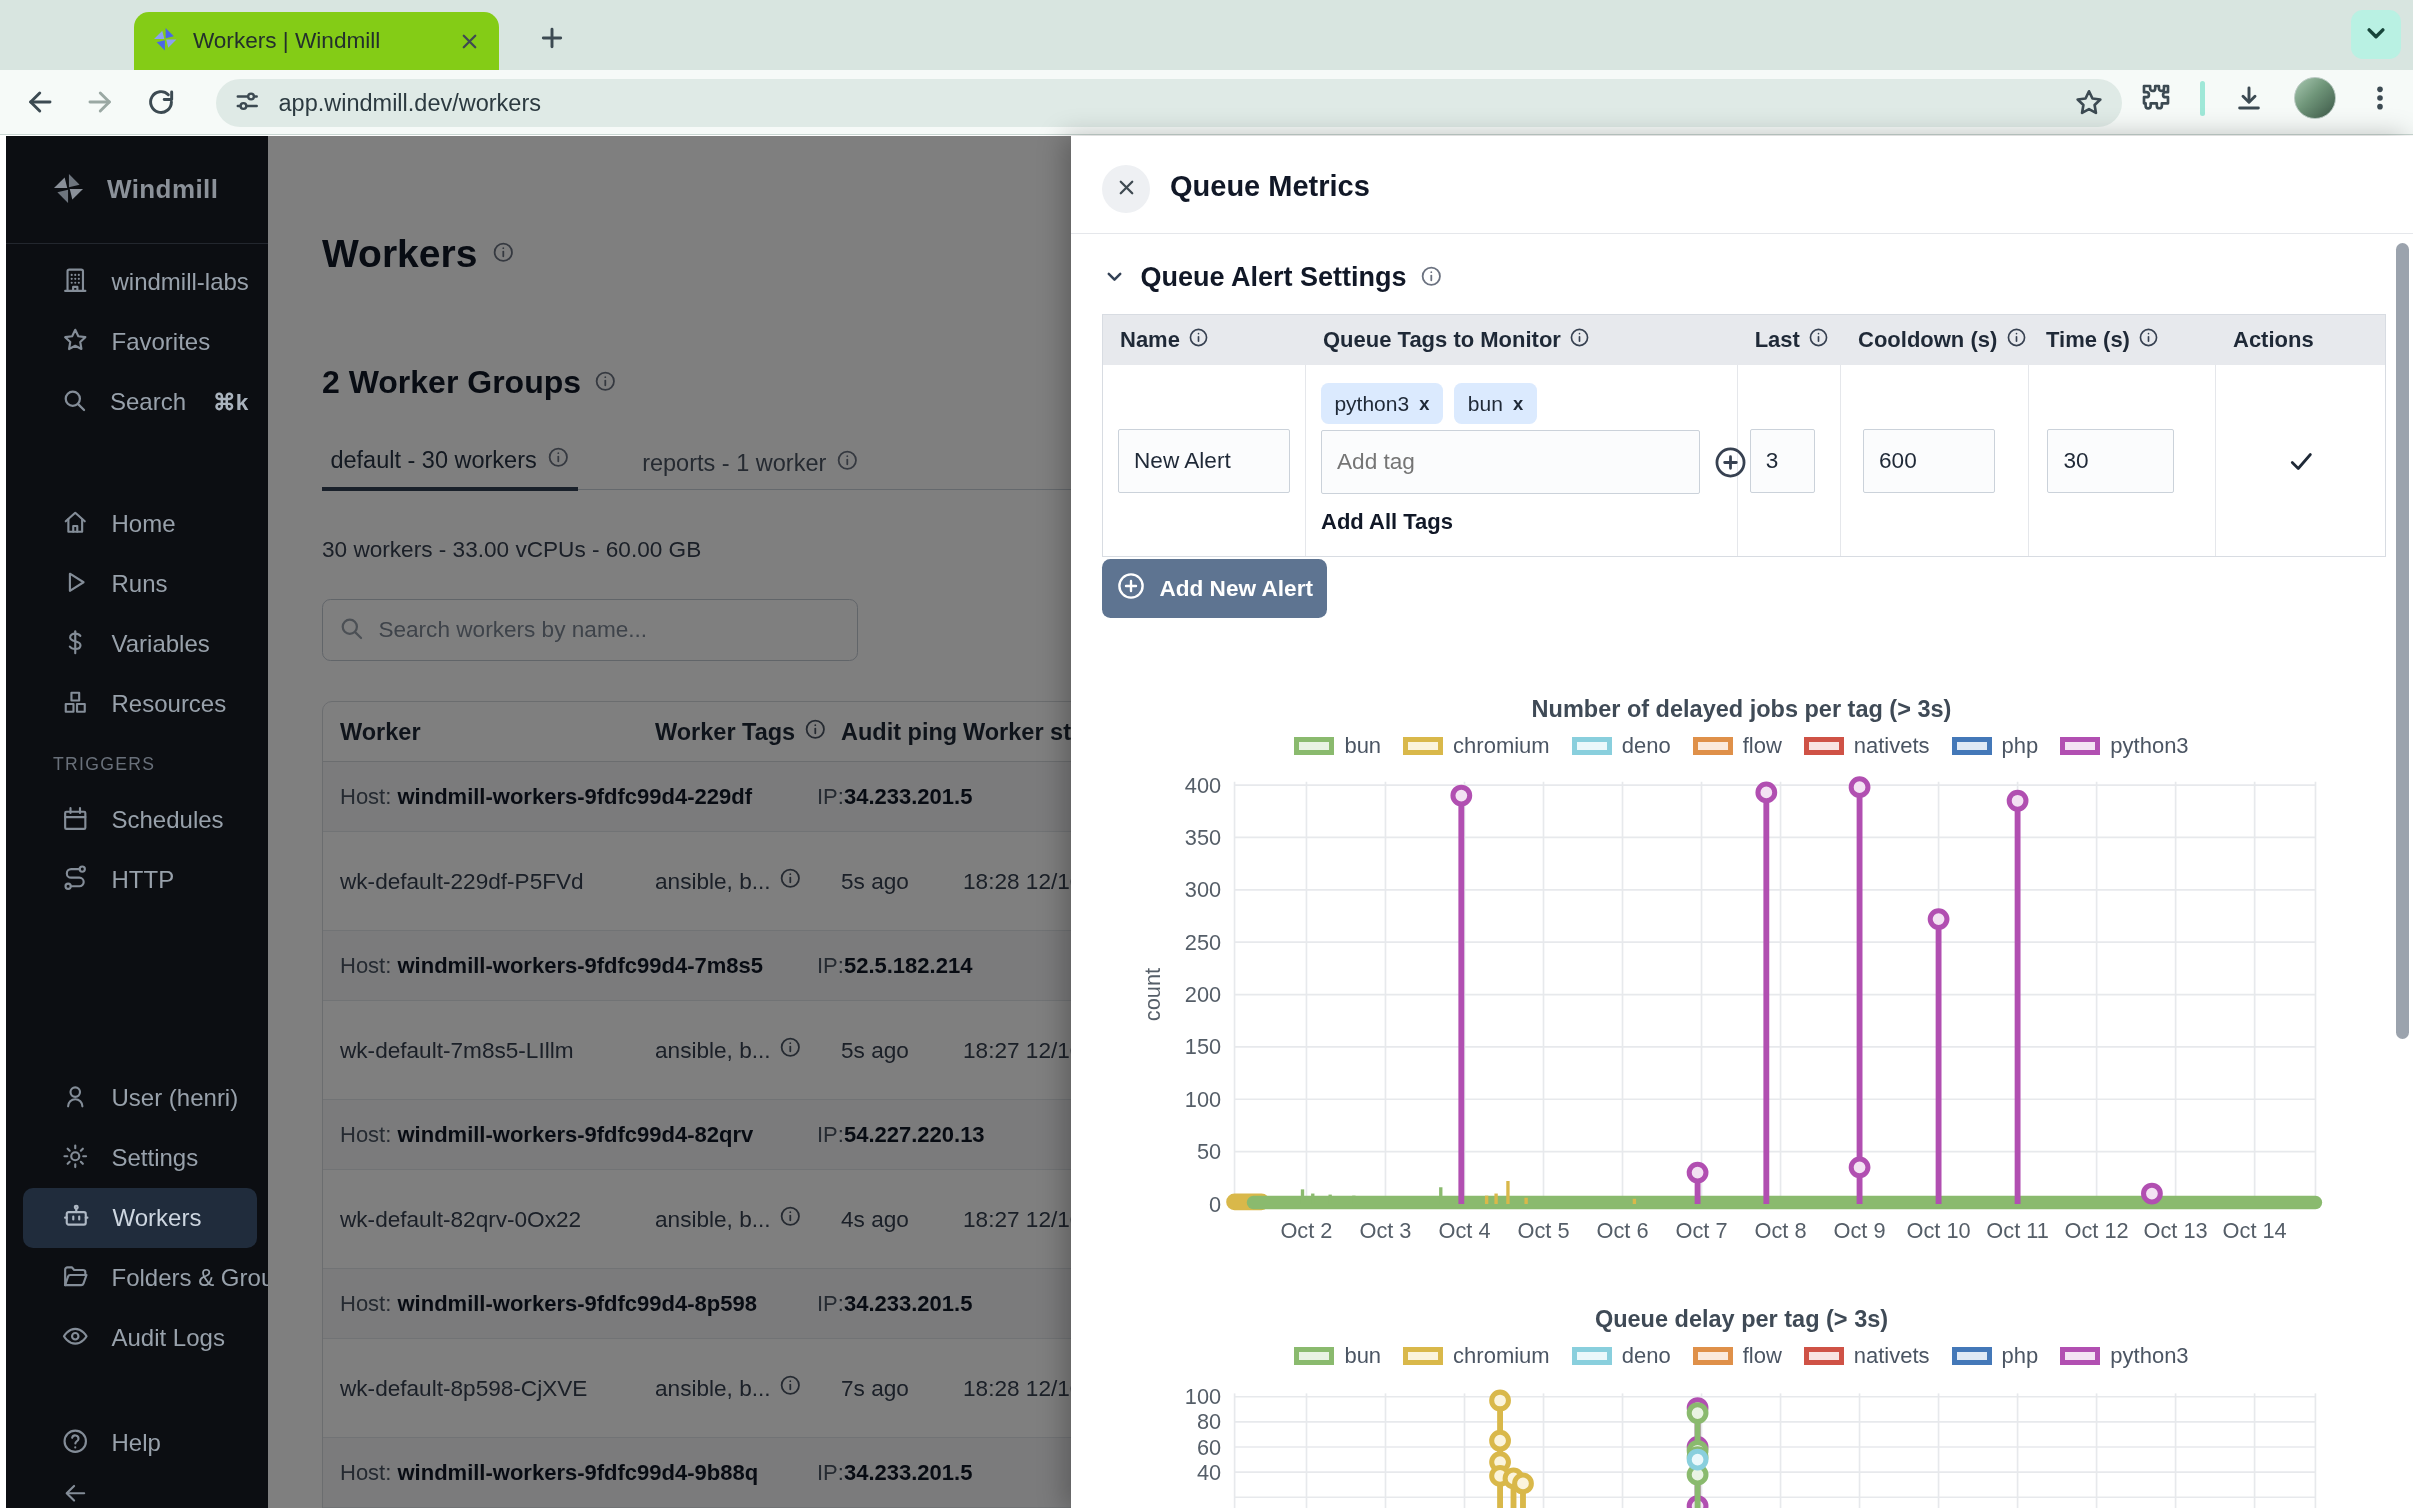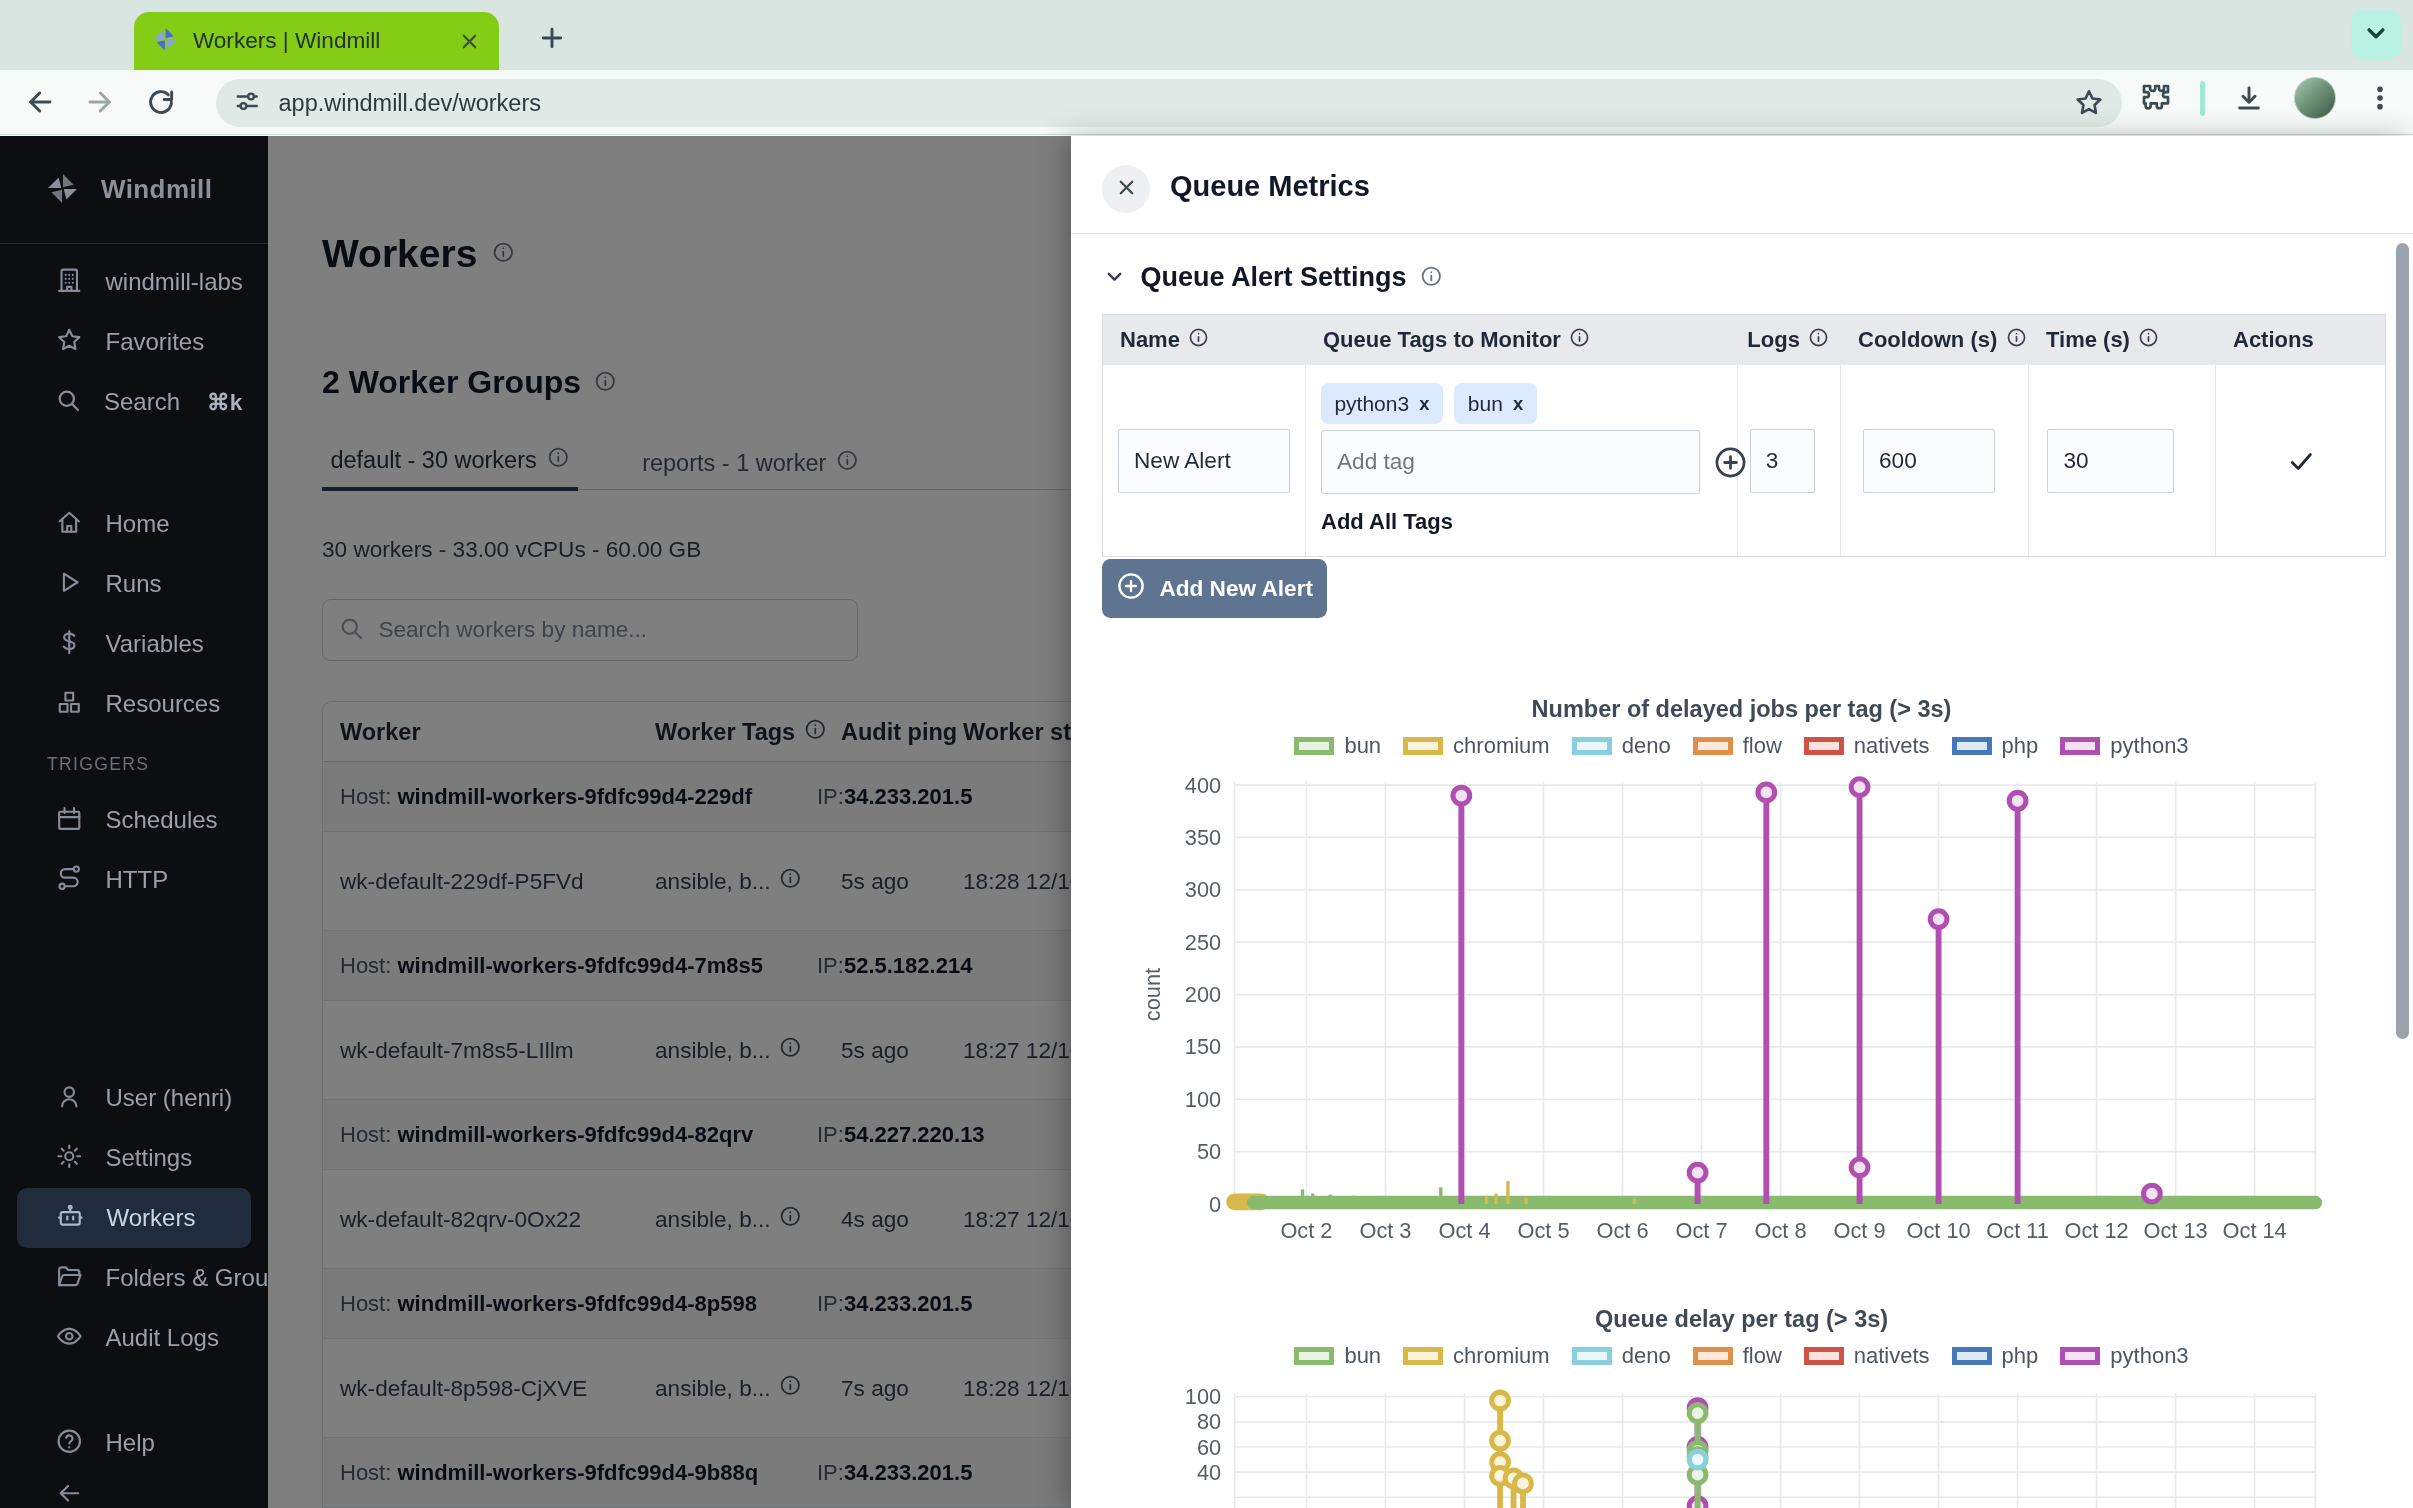--- a/index.html
+++ b/index.html
@@ -24,21 +24,21 @@
   #omni .url { font-size:23.5px; color:#2c3a40; flex:1; }
   #tbright { position:absolute; right:17px; top:77px; display:flex; align-items:center; gap:28.5px; }
   .tealdiv { width:4.2px; height:35px; background:#9fe8d8; border-radius:2.5px; }
   #avatar { width:42px; height:42px; border-radius:50%; background:linear-gradient(135deg,#a9c9b2 0%,#6f9579 45%,#3c5747 100%);
     border:0.8px solid #b9c9c2; }
 
   
   #app { position:absolute; left:0; top:136px; width:2413px; height:1373px; }
 
   
-  #sidebar { position:absolute; left:0; top:0; width:304px; height:1373px; background:#0c0e12; }
+  #sidebar { position:absolute; left:6px; top:0; width:304px; height:1373px; background:#0c0e12; }
   #brand { position:absolute; left:0; top:25px; width:268px; height:57px; display:flex; align-items:center; gap:20px; padding-left:44px; }
   #brand .bn { font-size:26px; font-weight:bold; color:#8b9199; letter-spacing:0.4px; }
   #sdiv { position:absolute; left:0; top:107px; width:268px; height:0.8px; background:#23272e; }
   .snav { position:absolute; left:0; width:268px; }
   .sitem { height:60px; display:flex; align-items:center; gap:22px; padding-left:55px; cursor:pointer; }
   .sitem .lb { font-size:24px; color:#98a1ab; white-space:nowrap; }
   .sitem .kbd { font-size:22.6px; font-weight:bold; color:#aab3bd; margin-left:5px; }
   .sitem.active { background:#202c3c; border-radius:10px; margin:0 17px; padding-left:39px; }
   .sitem.active .lb { color:#cdd6e0; }
   .shead { font-size:17.6px; color:#69707a; letter-spacing:1.3px; padding-left:47px; }
@@ -495,21 +495,21 @@
           </div>
           <div class="acolh" style="left: 203px; width: 432px;">
             <span>Queue Tags to Monitor</span>
             <span><svg width="21" height="21" viewBox="0 0 24 24">
                 <path d="M12 11.2v5" fill="none" stroke="#374151" stroke-width="1.9" stroke-linecap="round" stroke-linejoin="round"></path>
                 <path d="M12 7.6h.01" fill="none" stroke="#374151" stroke-width="1.9" stroke-linecap="round" stroke-linejoin="round"></path>
                 <circle cx="12" cy="12" r="9.2" fill="none" stroke="#374151" stroke-width="1.9"></circle>
               </svg></span>
           </div>
           <div class="acolh" style="left: 635px; width: 103px; justify-content: flex-end; padding-right: 11.7px; padding-left: 0px;">
-            <span>Logs</span>
+            <span>Last</span>
             <span><svg width="21" height="21" viewBox="0 0 24 24">
                 <path d="M12 11.2v5" fill="none" stroke="#374151" stroke-width="1.9" stroke-linecap="round" stroke-linejoin="round"></path>
                 <path d="M12 7.6h.01" fill="none" stroke="#374151" stroke-width="1.9" stroke-linecap="round" stroke-linejoin="round"></path>
                 <circle cx="12" cy="12" r="9.2" fill="none" stroke="#374151" stroke-width="1.9"></circle>
               </svg></span>
           </div>
           <div class="acolh" style="left: 738px; width: 188px;">
             <span>Cooldown (s)</span>
             <span><svg width="21" height="21" viewBox="0 0 24 24">
                 <path d="M12 11.2v5" fill="none" stroke="#374151" stroke-width="1.9" stroke-linecap="round" stroke-linejoin="round"></path>

